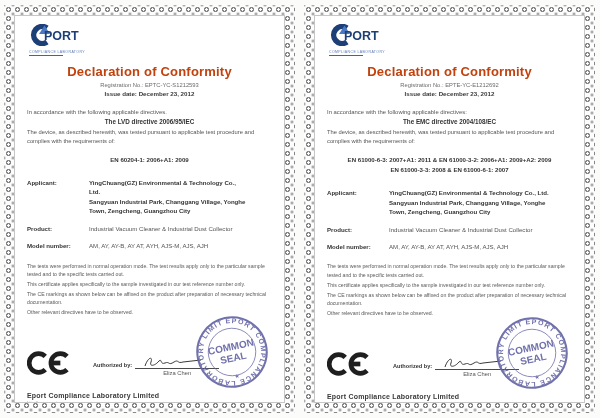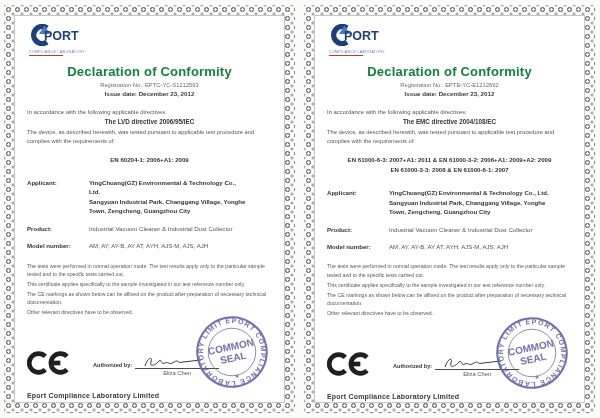--- a/index.html
+++ b/index.html
@@ -17,21 +17,21 @@
   }
   .cert-inner {
     background:#fff; border:1px solid #c6c6c6; width:100%; height:100%;
     padding:6px 12px; display:flex; flex-direction:column; overflow:hidden;
   }
 
   .logo-row { margin-top:2px; }
   .logo-sub { font-size:3.5px; color:#5c7ab8; letter-spacing:.4px; margin-left:2px; }
   .logo-redline { width:34px; height:1px; background:#c0392b; margin-left:2px; margin-top:1px; }
 
-  .title { margin-top:8px; text-align:center; font-size:13px; font-weight:bold; color:#15803d; letter-spacing:.2px; }
+  .title { margin-top:8px; text-align:center; font-size:13px; font-weight:bold; color:#c2410c; letter-spacing:.2px; }
   .reg   { margin-top:3px; text-align:center; font-size:5.8px; color:#6b6b6b; }
   .issue { margin-top:2px; text-align:center; font-size:6.2px; font-weight:bold; color:#3a3a3a; }
 
   .accordance { margin-top:12px; font-size:5.9px; color:#555; }
   .directive  { margin-top:3px; text-align:center; font-size:6.3px; font-weight:bold; color:#333; }
   .device-para { margin-top:3px; font-size:5.8px; line-height:1.6; color:#555; }
   .standards  { margin-top:8px; text-align:center; font-size:6.1px; font-weight:bold; color:#333; line-height:1.7; }
 
   .kv { display:flex; margin-top:8px; font-size:6.1px; }
   .kv.first { margin-top:13px; }

